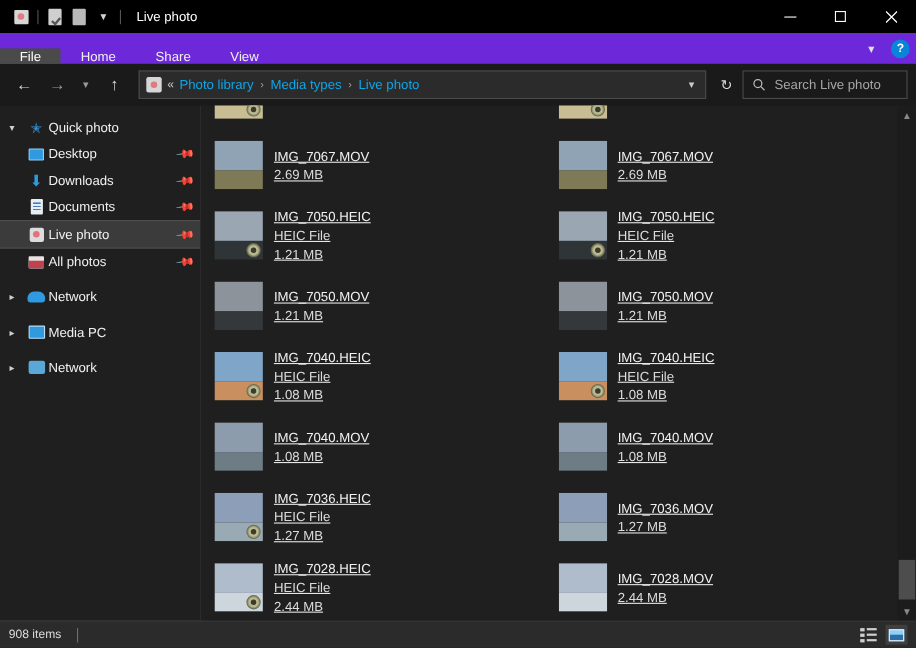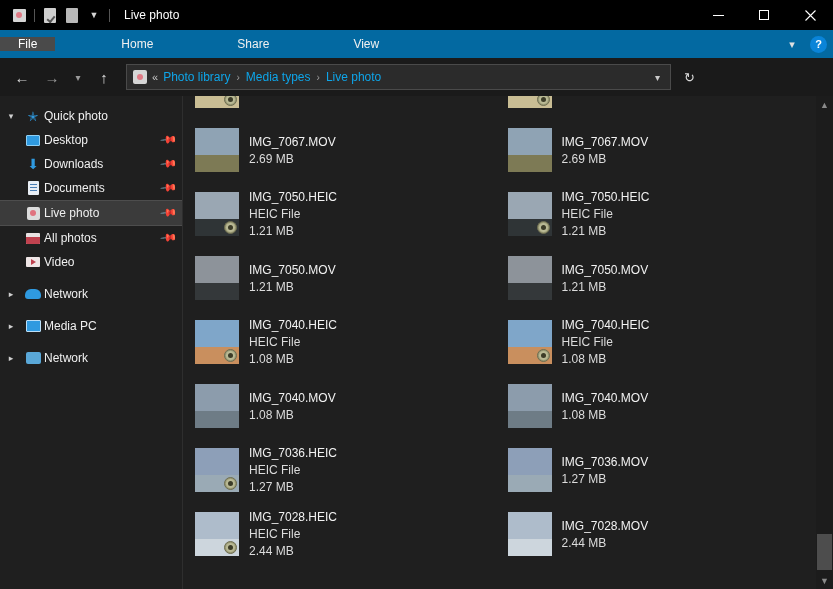--- a/index.html
+++ b/index.html
@@ -128,26 +128,25 @@
     height: 10px;
     border: 1px solid #fff;
     display: block;
     box-sizing: border-box;
   }
   .wc-close svg { display: block; }
 
   
   .ribbon {
     height: 28px;
-    background: #0369a1;
-    display: flex;
-    align-items: center;
+    background: #6d28d9;
+    display: flex;
+    align-items: flex-end;
     flex: 0 0 auto;
     position: relative;
-    gap: 48px;
   }
   .tab {
     display: flex;
     align-items: center;
     padding: 0 18px;
     font-size: 12px;
     color: #f0f0f0;
     white-space: nowrap;
   }
   .tab-file {
@@ -413,20 +412,21 @@
   }
   .grid {
     position: absolute;
     left: 12px;
     top: -42px;
     right: 17px;
     display: grid;
     grid-template-columns: 1fr 1fr;
     grid-auto-rows: 64px;
     column-gap: 4px;
+    text-decoration: underline;
   }
   .tile {
     display: flex;
     align-items: center;
     gap: 10px;
     padding-right: 8px;
     box-sizing: border-box;
   }
   .thumb {
     width: 44px;
@@ -640,20 +640,27 @@
       <span class="crumb-sep">›</span>
       <span class="crumb">Media types</span>
       <span class="crumb-sep">›</span>
       <span class="crumb">Live photo</span>
       <span class="crumb-spacer"></span>
       <span class="crumb-dd">▾</span>
     </div>
 
     <div class="refresh">↻</div>
 
+    <div class="searchbox">
+      <svg width="12" height="12" viewBox="0 0 12 12">
+        <circle cx="5" cy="5" r="3.6" stroke="#bdbdbd" stroke-width="1.1" fill="none"></circle>
+        <path d="M7.7 7.7 L11 11" stroke="#bdbdbd" stroke-width="1.1" fill="none"></path>
+      </svg>
+      <span class="search-ph">Search Live photo</span>
+    </div>
   </div>
 
   <div class="body">
 
     <div class="sidebar">
 
       <div class="nav-item">
         <span class="twisty">▾</span>
         <span class="nav-ico">
             <span class="g-star">✭</span>
@@ -696,28 +703,20 @@
       </div>
 
       <div class="nav-item indent">
         <span class="nav-ico">
             <span class="g-photos"></span>
           </span>
         <span class="nav-label">All photos</span>
         <span class="pin">📌</span>
       </div>
 
-      <div class="nav-item indent">
-        <span class="nav-ico">
-            <span class="g-video">
-              <i></i>
-            </span>
-          </span>
-        <span class="nav-label">Video</span>
-      </div>
 
       <div style="height:8px"></div>
 
       <div class="nav-item">
         <span class="twisty">▸</span>
         <span class="nav-ico">
             <span class="g-cloud"></span>
           </span>
         <span class="nav-label">Network</span>
       </div>
@@ -914,13 +913,32 @@
       <div class="vscroll">
         <div class="vs-arrow">▲</div>
         <div class="vs-track">
           <div class="vs-thumb"></div>
         </div>
         <div class="vs-arrow">▼</div>
       </div>
     </div>
   </div>
 
+  <div class="statusbar">
+    <span class="status-text">908 items</span>
+    <span class="status-div"></span>
+    <span class="view-toggles">
+      <span class="vt">
+        <span class="vt-details">
+            <s></s>
+            <u></u>
+            <s></s>
+            <u></u>
+            <s></s>
+            <u></u>
+          </span>
+      </span>
+      <span class="vt active">
+        <span class="vt-large"></span>
+      </span>
+    </span>
+  </div>
 </div>
 
 </body></html>

